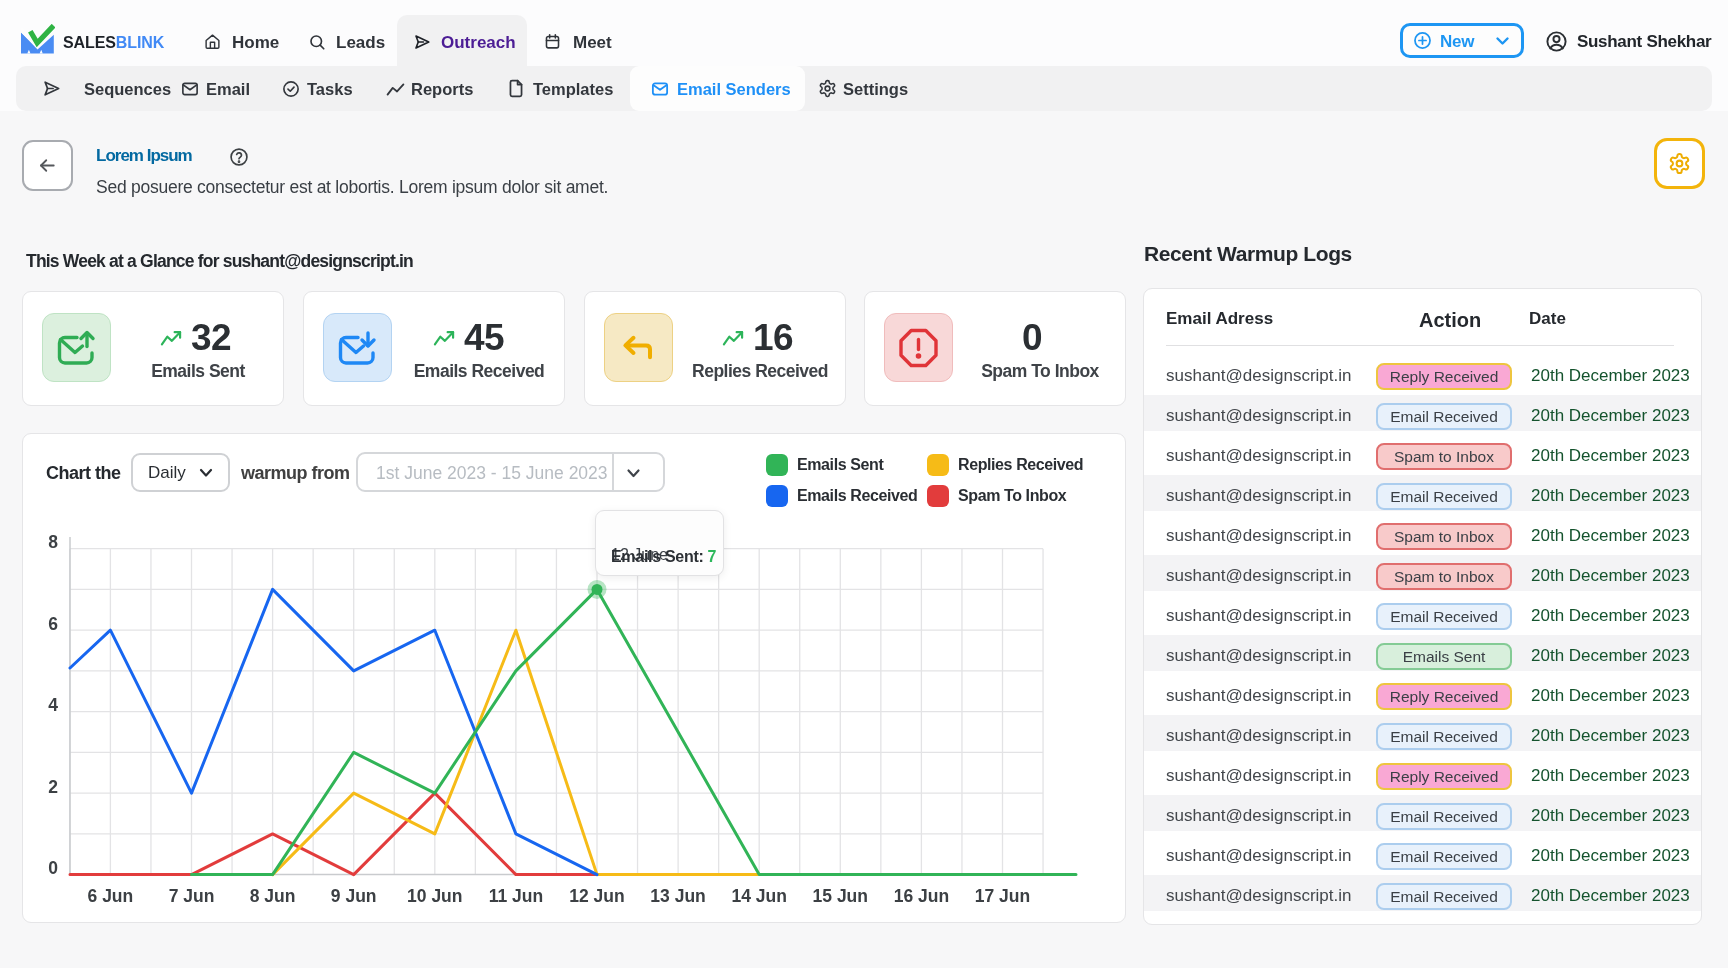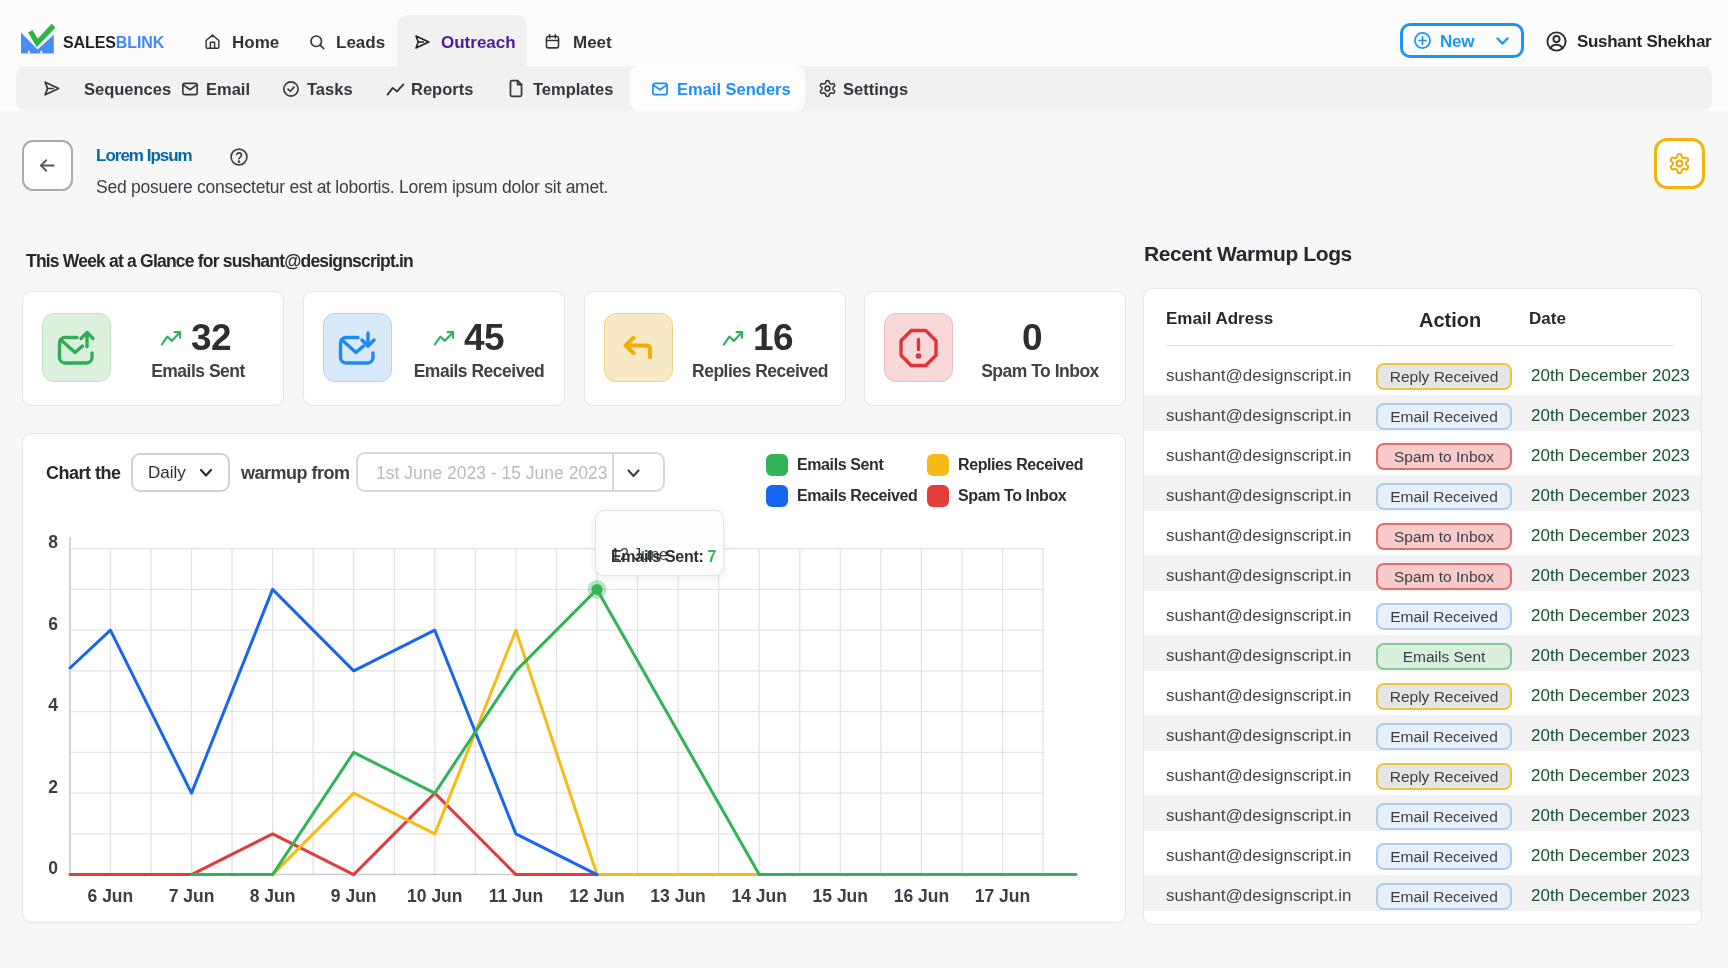--- a/index.html
+++ b/index.html
@@ -9,21 +9,21 @@
 .topbar { position:absolute; left:0; top:0; width:1728px; height:111px; background:#fcfcfd; }
 .graybar { position:absolute; left:16px; top:66px; width:1696px; height:45px; background:#f1f1f2; border-radius:10px; }
 .tab { position:absolute; left:397px; top:15px; width:130px; height:60px; background:#f1f1f2; border-radius:10px 10px 0 0; }
 .navtxt { position:absolute; font-weight:700; font-size:17px; color:#30343a; white-space:nowrap; }
 .subtxt { position:absolute; font-weight:700; font-size:16.5px; color:#33373d; white-space:nowrap; }
 .ic { position:absolute; }
 .card { position:absolute; background:#fff; border:1px solid #e5e5e7; border-radius:9px; }
 .statnum { font-weight:700; font-size:37px; color:#2b2f33; letter-spacing:-0.5px; }
 .statlbl { font-weight:700; font-size:17.5px; color:#3f4348; letter-spacing:-0.5px; }
 .badge { position:absolute; left:1376px; width:136px; height:27px; border-radius:8px; font-size:15.5px; font-weight:500; color:#3b4046; text-align:center; line-height:24px; }
-.b-yellow { background:#e5e5e5; border:2px solid #eec53f; }
+.b-yellow { background:#f9a8d4; border:2px solid #eec53f; }
 .b-blue { background:#e8f1fb; border:2px solid #abcdee; }
 .b-red { background:#f8caca; border:2px solid #e06e6e; }
 .b-green { background:#d8efdc; border:2px solid #84cb95; }
 .rowband { position:absolute; left:1144px; width:557px; height:36px; background:#f3f3f5; }
 .email { position:absolute; left:1166px; font-size:17px; color:#43474c; white-space:nowrap; }
 .rdate { position:absolute; left:1531px; font-size:17px; color:#14532d; white-space:nowrap; }
 </style>
 </head>
 <body>
 

